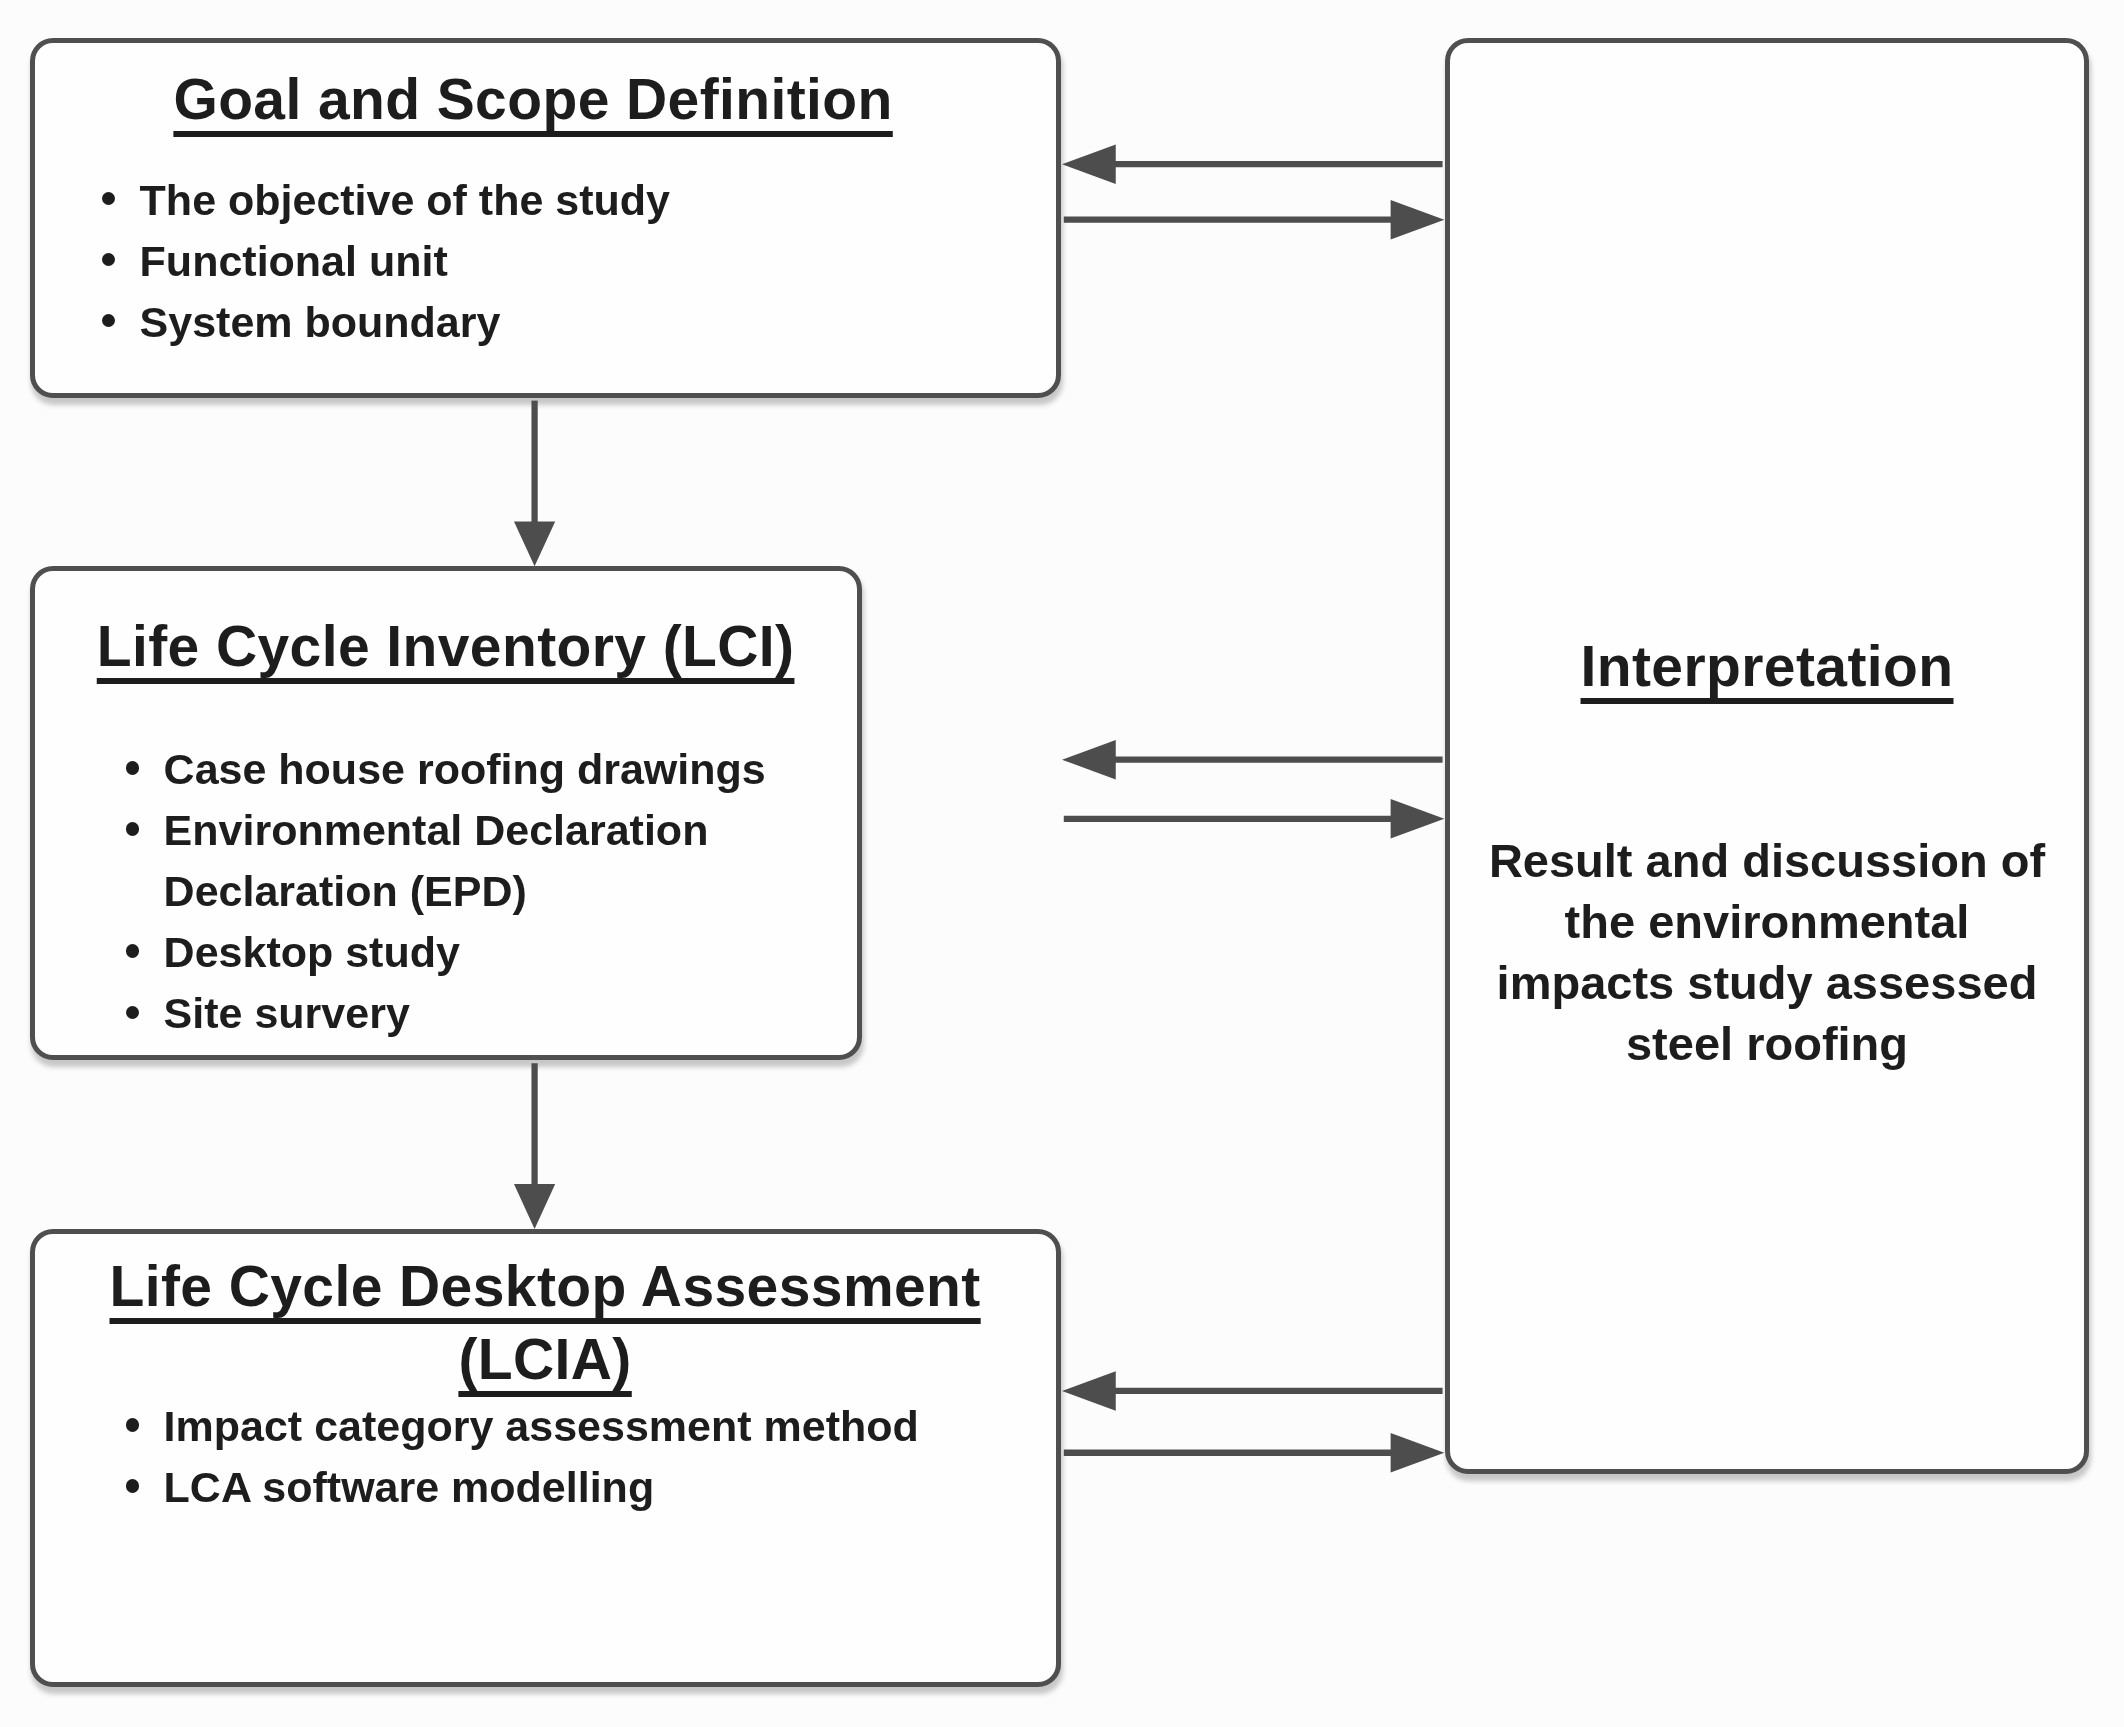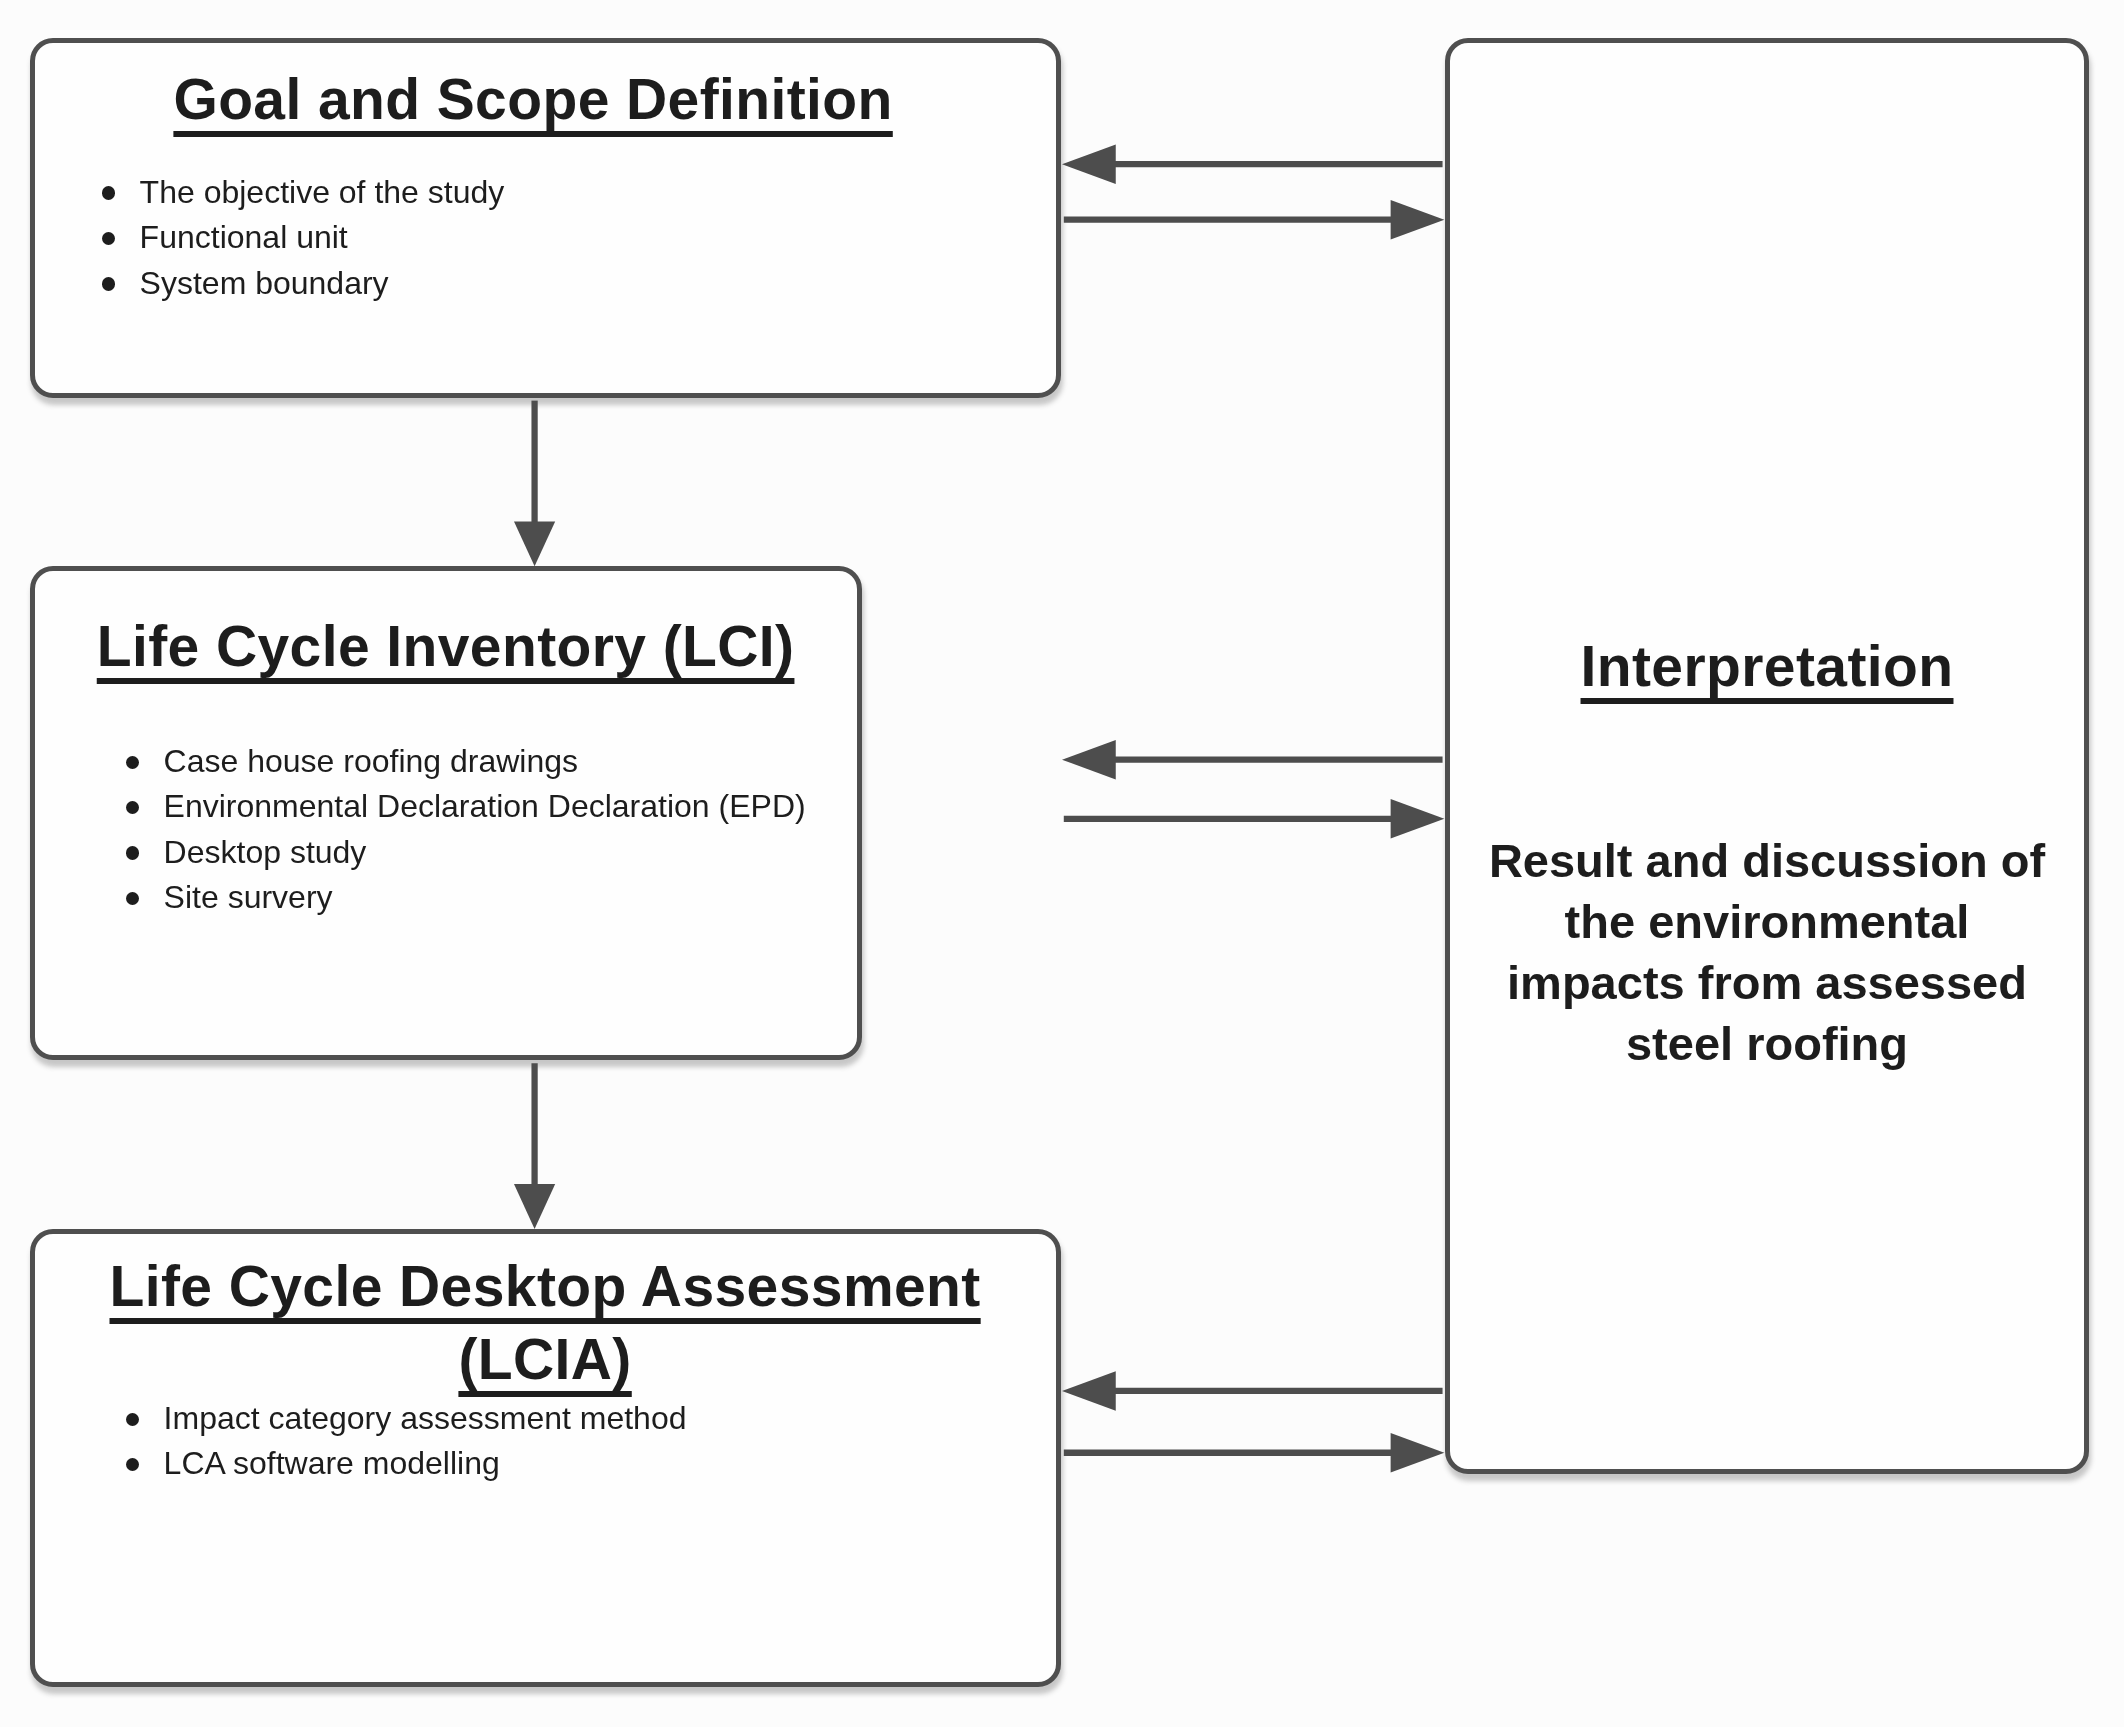--- a/index.html
+++ b/index.html
@@ -42,22 +42,22 @@
     text-decoration:underline;
     text-decoration-thickness:6.3px;
     text-underline-offset:11.6px;
     margin:0;
     letter-spacing:0.4px;
   }
   .bullets{
     list-style:none;
     margin:0;
     padding:0 0 0 97px;
-    font-size:32px;
-    font-weight:400;
+    font-size:43px;
+    font-weight:700;
     line-height:1.42;
   }
   .bullets li{position:relative;}
   .bullets li::before{
     content:"";
     position:absolute;
     left:-38px;
     top:0.52em;
     width:13.4px;height:13.4px;
     border-radius:50%;
@@ -111,21 +111,21 @@
   <div class="node node--lcia">
     <h2 class="node-title">Life Cycle Desktop Assessment (LCIA)</h2>
     <ul class="bullets">
       <li>Impact category assessment method</li>
       <li>LCA software modelling</li>
     </ul>
   </div>
 
   <div class="node node--interp">
     <h2 class="node-title">Interpretation</h2>
-    <p class="interp-body">Result and discussion of the environmental impacts from assessed steel roofing</p>
+    <p class="interp-body">Result and discussion of the environmental impacts study assessed steel roofing</p>
   </div>
 
   <svg class="arrows" width="2124" height="1728" viewBox="0 0 2372 1929">
 
     <g>
       <line class="arrow-line" x1="597" y1="447" x2="597" y2="586"></line>
       <polygon class="arrow-head" points="574,582 620,582 597,632"></polygon>
     </g>
 
     <g>

